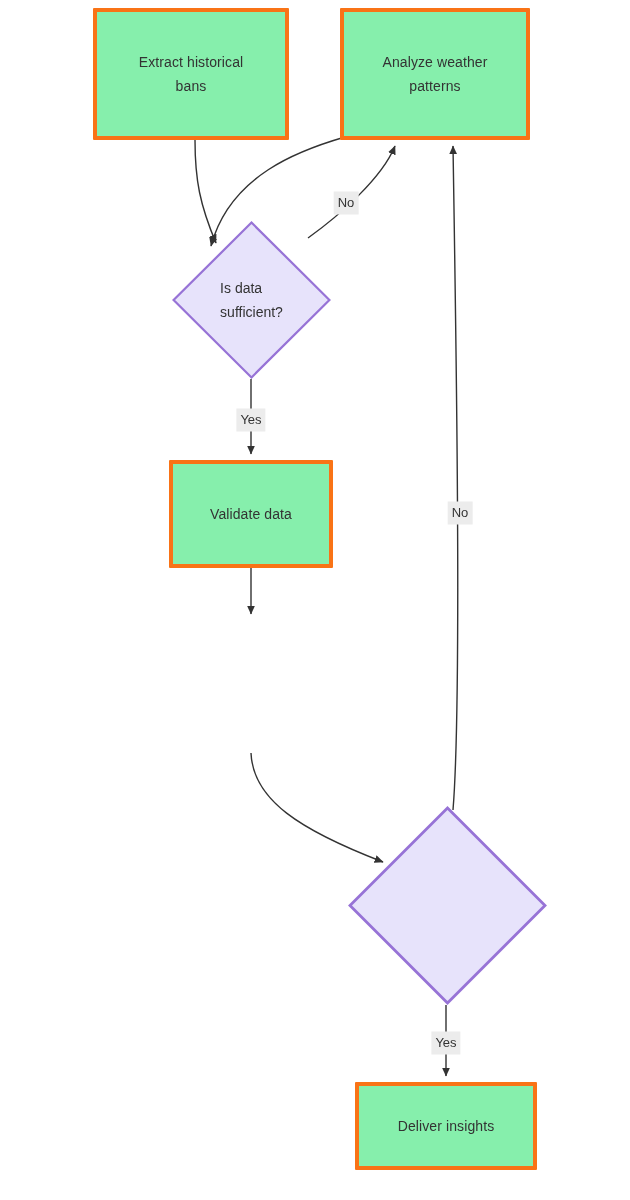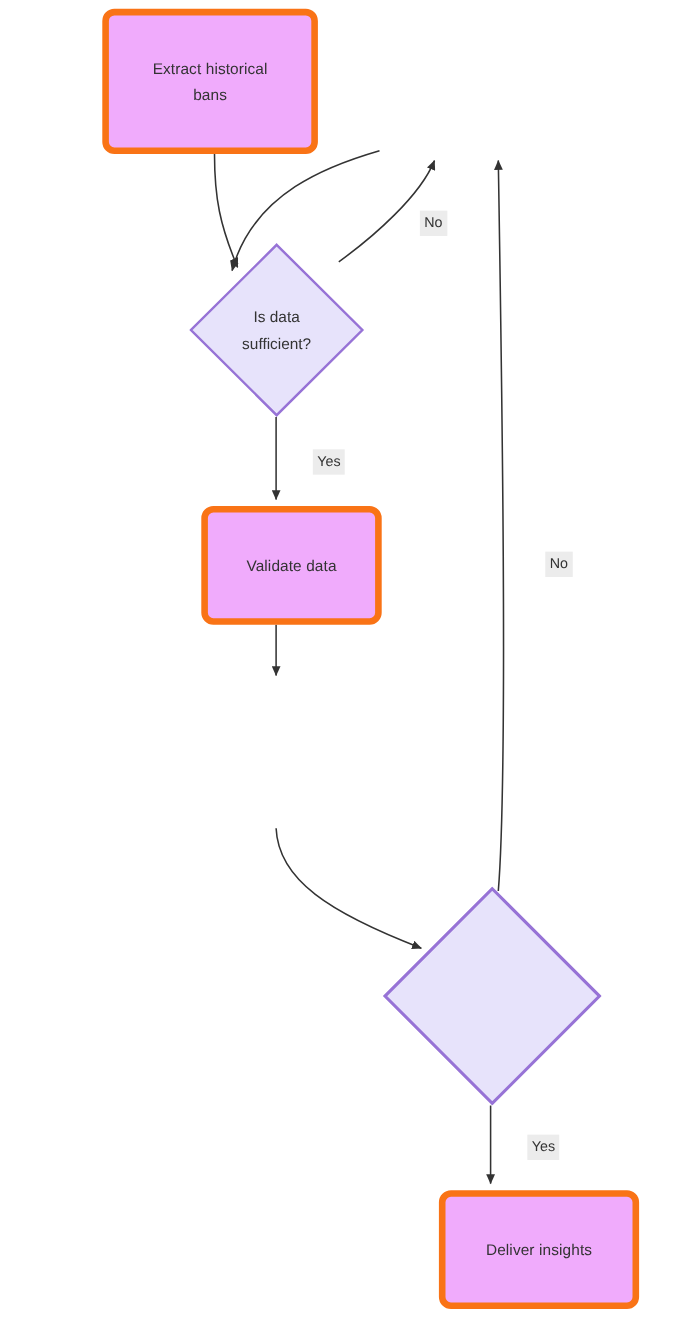--- a/index.html
+++ b/index.html
@@ -28,23 +28,23 @@
     pointer-events: none;
   }
   .node {
     position: absolute;
     box-sizing: border-box;
     display: flex;
     align-items: center;
     justify-content: center;
   }
   .node-rect {
-    background: #f0abfc;
-    border: 6px solid #f97316;
-    border-radius: 11px;
+    background: #86efac;
+    border: 4px solid #f97316;
+    border-radius: 1px;
   }
   .node-label {
     color: #333333;
     font-size: 14px;
     line-height: 24px;
     text-align: center;
     letter-spacing: 0.1px;
     white-space: pre-line;
     pointer-events: none;
   }
@@ -63,34 +63,32 @@
     fill: #e7e3fb;
     stroke: #9773d6;
     stroke-width: 1.4;
   }
   .diamond-label {
     position: relative;
     z-index: 2;
     color: #333333;
     font-size: 14px;
     line-height: 24px;
-    text-align: center;
     white-space: pre-line;
   }
   .edge-label {
     position: absolute;
     background: #ececec;
     color: #333333;
     font-size: 13px;
     line-height: 16px;
     padding: 3px 4px 4px 4px;
     text-align: center;
     transform: translate(-50%, -50%);
     white-space: nowrap;
-    margin-left: 48px;
   }
 </style>
 </head>
 <body>
 
 <div id="flowchart-root">
 
   <svg id="edge-layer" viewBox="0 0 630 1200">
     <defs>
       <marker id="arrowhead" markerWidth="10" markerHeight="8" refX="8.4" refY="4" orient="auto" markerUnits="userSpaceOnUse">
@@ -107,41 +105,45 @@
         <path d="M 453,810 C 462,700 456,330 453,146" marker-end="url(#arrowhead)"></path>
         <path d="M 446,1005 L 446,1076" marker-end="url(#arrowhead)"></path>
       </g>
   </svg>
 
   <div class="node node-rect" style="left: 93px; top: 8px; width: 196px; height: 132px;">
     <div class="node-label">Extract historical
 bans</div>
   </div>
 
+  <div class="node node-rect" style="left: 340px; top: 8px; width: 190px; height: 132px;">
+    <div class="node-label">Analyze weather
+patterns</div>
+  </div>
 
   <div class="node node-diamond" style="left: 172px; top: 221px; width: 159px; height: 158px;">
     <svg class="diamond-shape" viewBox="0 0 100 100" preserveAspectRatio="none">
       <polygon points="50,1 99,50 50,99 1,50"></polygon>
     </svg>
     <div class="diamond-label">Is data
 sufficient?</div>
   </div>
 
-  <div class="node node-rect" style="left: 183px; top: 460px; width: 164px; height: 108px;">
+  <div class="node node-rect" style="left: 169px; top: 460px; width: 164px; height: 108px;">
     <div class="node-label">Validate data</div>
   </div>
 
 
   <div class="node node-diamond" style="left: 348px; top: 806px; width: 199px; height: 199px;">
     <svg class="diamond-shape" viewBox="0 0 100 100" preserveAspectRatio="none">
       <polygon points="50,1 99,50 50,99 1,50"></polygon>
     </svg>
   </div>
 
-  <div class="node node-rect" style="left: 355px; top: 1082px; width: 182px; height: 108px; margin-left: 44px;">
+  <div class="node node-rect" style="left: 355px; top: 1082px; width: 182px; height: 88px;">
     <div class="node-label">Deliver insights</div>
   </div>
 
 <div class="edge-label" style="left: 346px; top: 203px;">No</div>
     <div class="edge-label" style="left: 251px; top: 420px;">Yes</div>
     <div class="edge-label" style="left: 460px; top: 513px;">No</div>
     <div class="edge-label" style="left: 446px; top: 1043px;">Yes</div>
   </div>
 
 </body></html>

